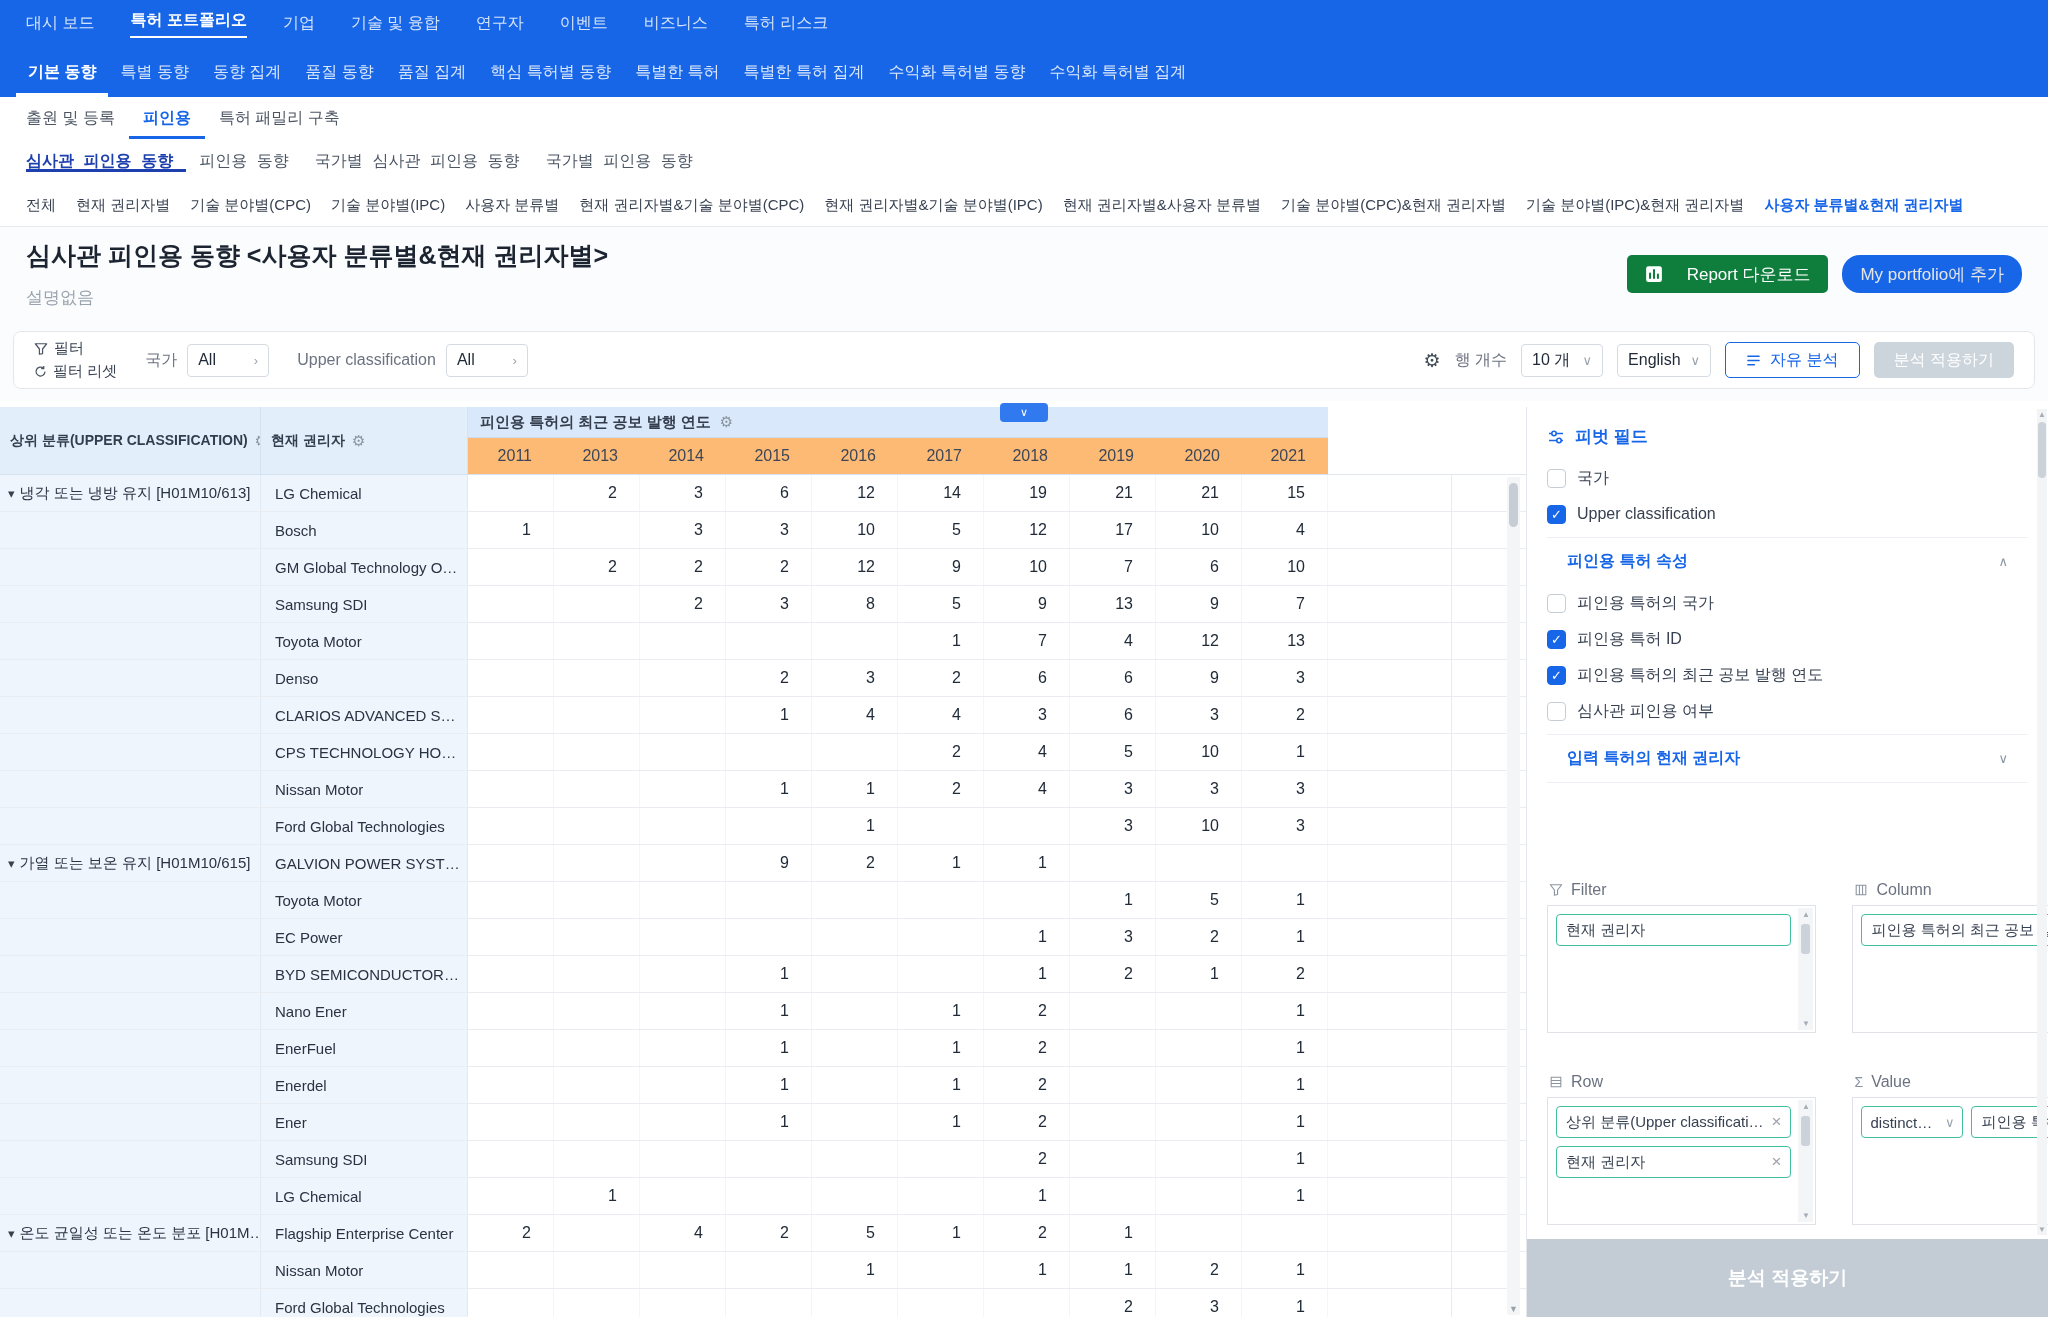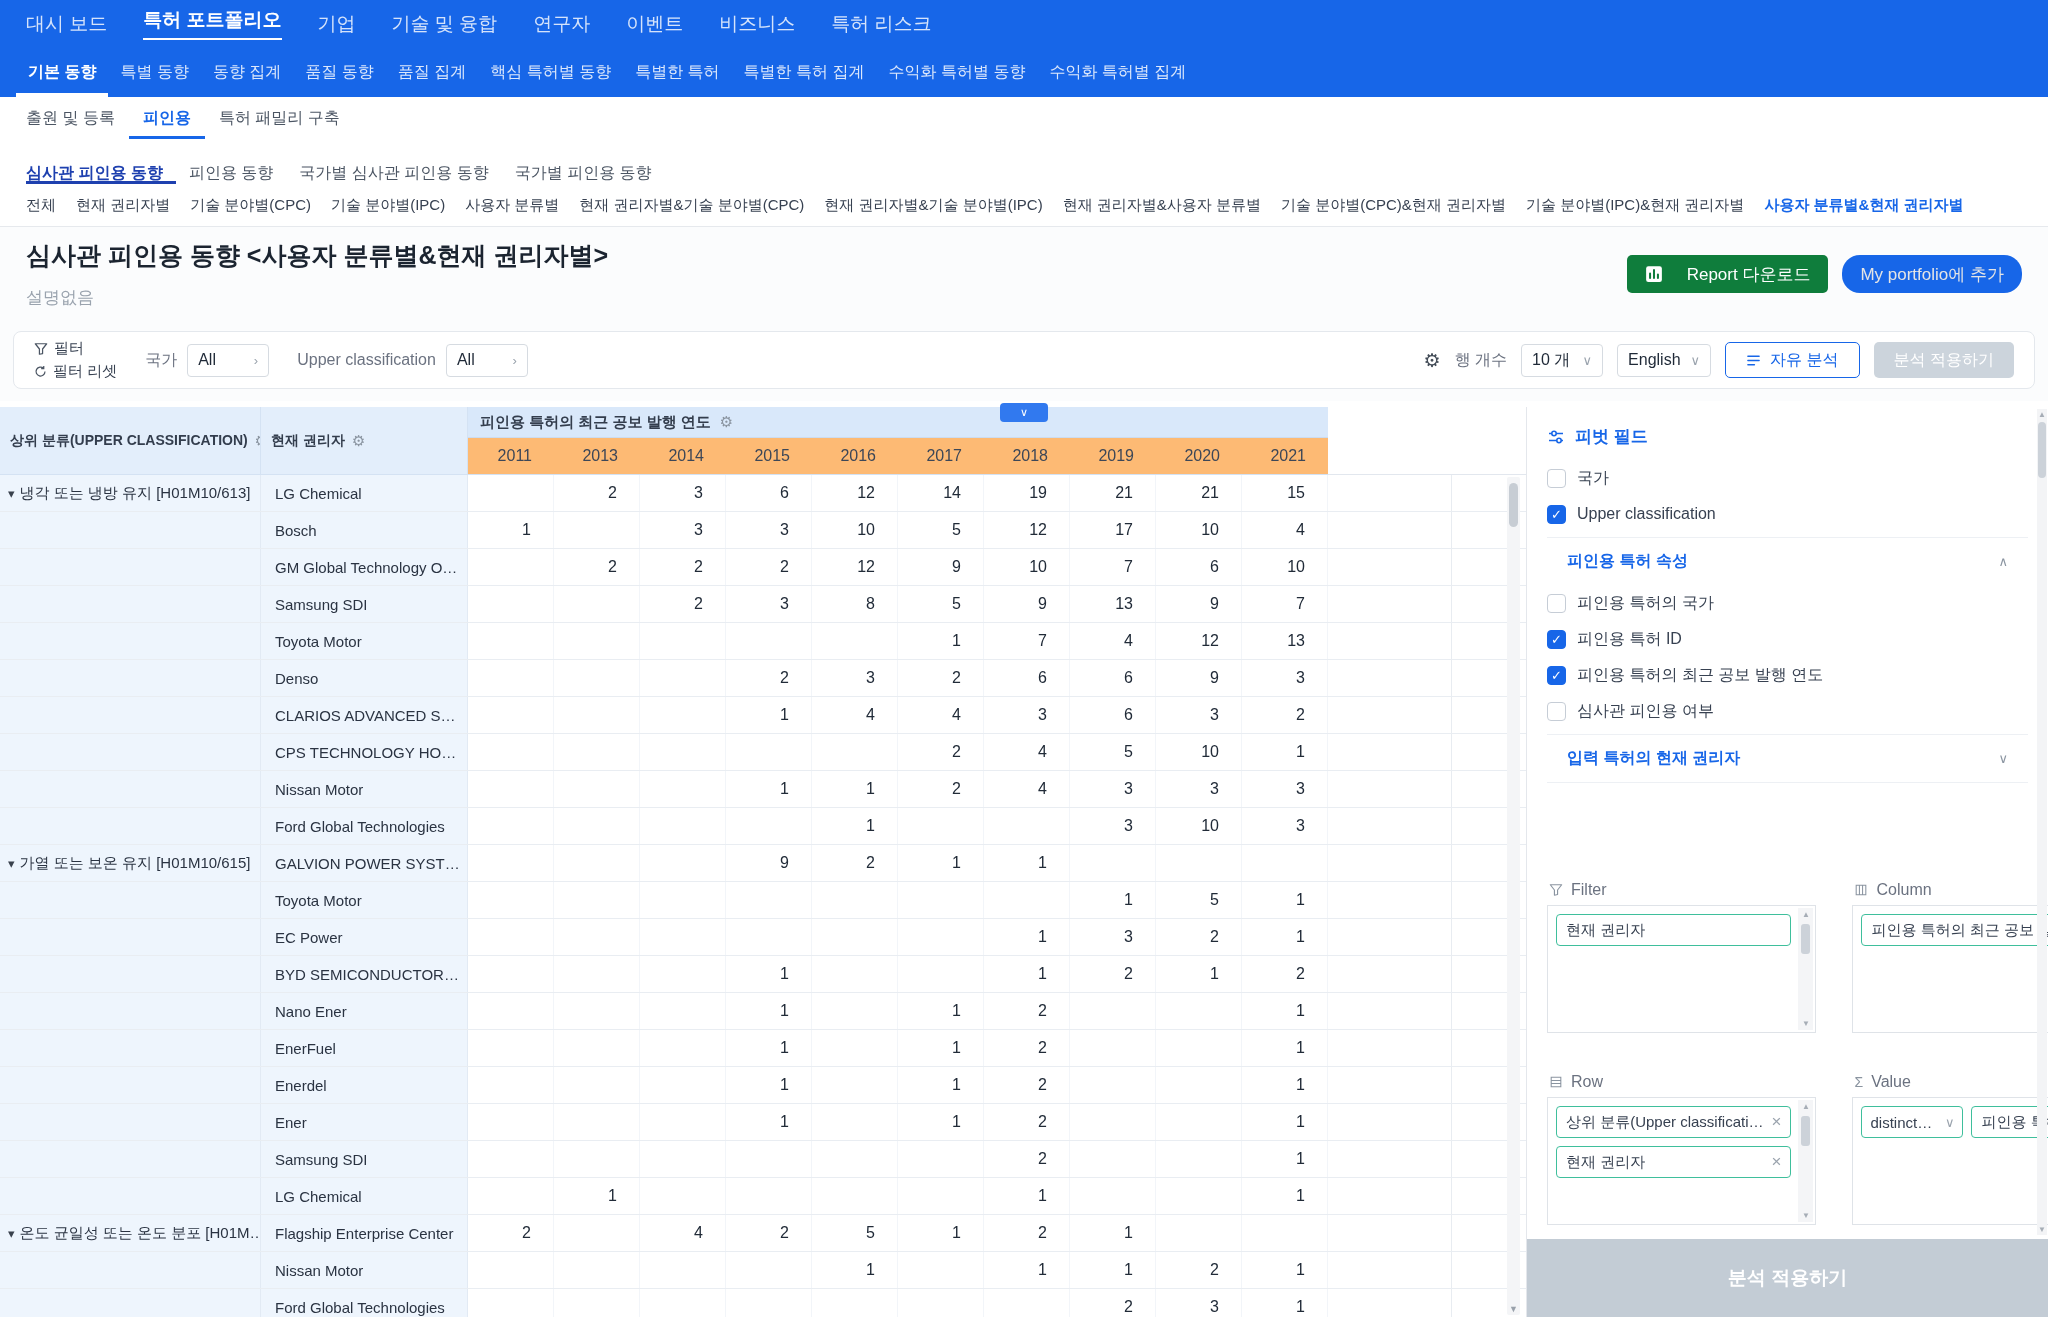--- a/index.html
+++ b/index.html
@@ -2,32 +2,32 @@
 <html style="--accent: #1766e8; --green: #0f7d3c; --teal: #3fbf9c; --applygray: #c3ccd5;"><head>
 <meta charset="utf-8">
 <style>
   * { box-sizing: border-box; margin: 0; padding: 0; }
   html,body { width:2048px; height:1317px; overflow:hidden; }
   body { font-family:"Liberation Sans","DejaVu Sans",sans-serif; background:#fff; color:#1f2937; }
   .app { width:2048px; height:1317px; display:flex; flex-direction:column; }
 
   
   .nav1 { background:var(--accent,#1766e8); height:47px; display:flex; align-items:center; padding:0 26px; gap:36px; flex:none; }
-  .nav1 .nav-item { color:rgba(255,255,255,.82); font-size:19px; cursor:pointer; white-space:nowrap; }
+  .nav1 .nav-item { color:rgba(255,255,255,.82); font-size:16px; cursor:pointer; white-space:nowrap; }
   .nav1 .nav-item.active { color:#fff; font-weight:700; padding-bottom:5px; border-bottom:2px solid #fff; }
   .nav2 { background:var(--accent,#1766e8); height:50px; display:flex; align-items:stretch; padding:0 16px; flex:none; }
   .nav2 .nav-item { color:rgba(255,255,255,.85); font-size:16px; display:flex; align-items:center; padding:0 12px; cursor:pointer; white-space:nowrap; }
   .nav2 .nav-item.active { color:#fff; font-weight:700; box-shadow:inset 0 -4px 0 #fff; }
 
   
   .nav3 { background:#fff; height:42px; display:flex; align-items:stretch; padding:0 26px; flex:none; }
   .nav3 .nav-item { color:#4b5563; font-size:16px; display:flex; align-items:center; padding:0 14px; cursor:pointer; white-space:nowrap; }
   .nav3 .nav-item:first-child { padding-left:0; }
   .nav3 .nav-item.active { color:var(--accent,#1766e8); font-weight:700; box-shadow:inset 0 -3px 0 var(--accent,#1766e8); }
-  .nav4 { background:#fff; height:45px; display:flex; align-items:flex-end; padding:0 26px; flex:none; }
+  .nav4 { background:#fff; height:45px; display:flex; align-items:center; padding:0 26px; flex:none;font-family:Liberation Mono, monospace; }
   .nav4 .nav-item { color:#4b5563; font-size:16px; display:flex; align-items:center; padding:0 13px; cursor:pointer; white-space:nowrap; }
   .nav4 .nav-item:first-child { padding-left:0; }
   .nav4 .nav-item.active { color:#1e40af; font-weight:700; box-shadow:inset 0 -3px 0 #1e40af; }
   .nav5 { background:#fff; height:43px; display:flex; align-items:stretch; padding:0 26px; border-bottom:1px solid #e6e9ed; flex:none; overflow:hidden; }
   .nav5 .nav-item { color:#374151; font-size:15px; display:flex; align-items:center; padding:0 10px; cursor:pointer; white-space:nowrap; }
   .nav5 .nav-item:first-child { padding-left:0; }
   .nav5 .nav-item.active { color:var(--accent,#1766e8); font-weight:700; }
 
   
   .titlebar { height:94px; background:#fbfcfd; display:flex; justify-content:space-between; align-items:center; padding:0 26px; flex:none; }

